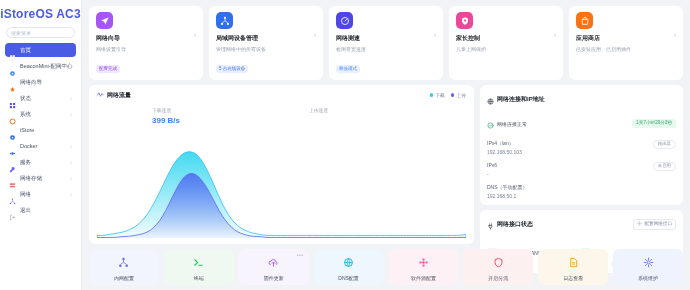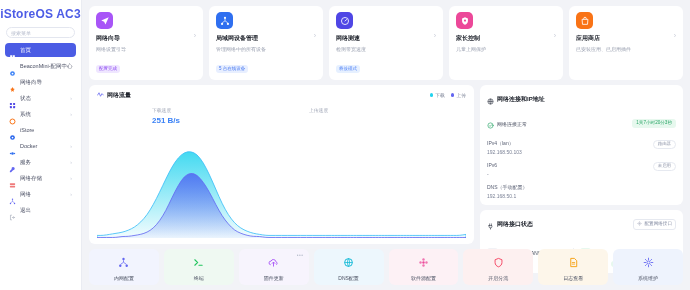--- a/index.html
+++ b/index.html
@@ -297,21 +297,21 @@
               <span class="lg">
                 <span class="dot" style="background:#6366f1"></span>
                 <span>上传</span>
               </span>
             </div>
         </div>
 
         <div class="stats" id="stats">
             <div class="stat">
               <div class="k">下载速度</div>
-              <div class="v" style="color:#3b82f6">251 B/s</div>
+              <div class="v" style="color:#3b82f6">399 B/s</div>
             </div>
             <div class="stat">
               <div class="k">上传速度</div>
             </div>
           </div>
 
         <div class="plot">
           <svg viewBox="0 0 400 100" preserveAspectRatio="none">
             <defs>
               <linearGradient id="gDown" x1="0" y1="0" x2="0" y2="1">

